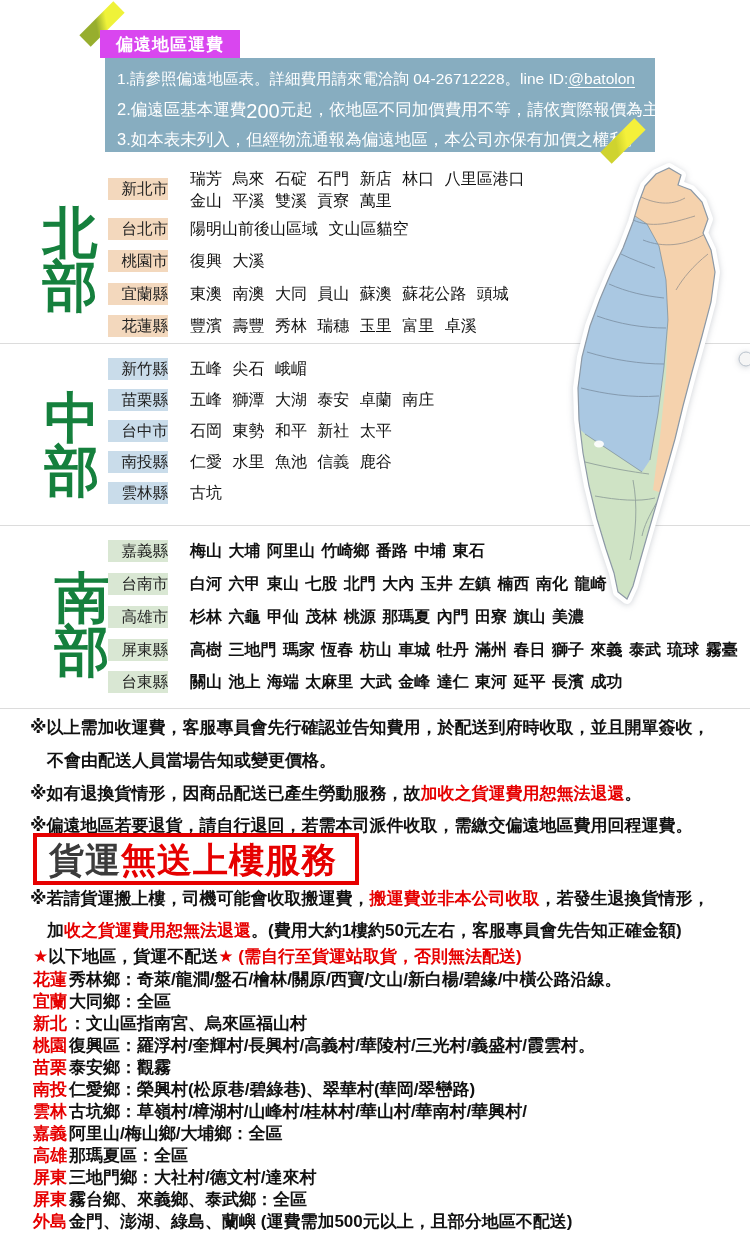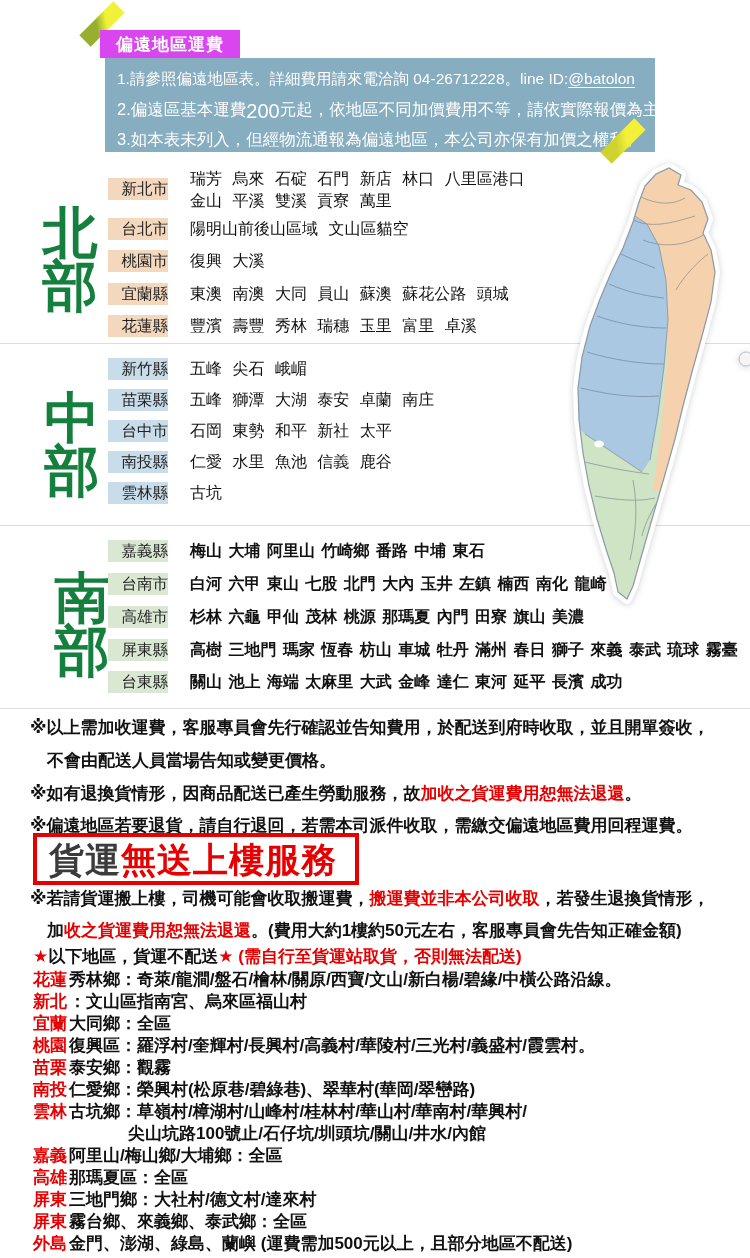--- a/index.html
+++ b/index.html
@@ -202,25 +202,24 @@
 <div class="note" style="top:921px;left:47px">
   <span>加</span><span class="red">收之貨運費用恕無法退還</span><span>。(費用大約1樓約50元左右，客服專員會先告知正確金額)</span>
 </div>
 
 <div class="note" style="top:947px;left:33px">
   <span class="red">★</span><span>以下地區，貨運不配送</span><span class="red">★ </span><span class="red">(需自行至貨運站取貨，否則無法配送)</span>
 </div>
 
 <div id="ndlist">
   <div class="li"><span class="pref">花蓮</span><span>秀林鄉：奇萊/龍澗/盤石/檜林/關原/西寶/文山/新白楊/碧緣/中橫公路沿線。</span></div>
+  <div class="li"><span class="pref">宜蘭</span><span>大同鄉：全區</span></div>
   <div class="li"><span class="pref">新北</span><span>：文山區指南宮、烏來區福山村</span></div>
-  <div class="li"><span class="pref">宜蘭</span><span>大同鄉：全區</span></div>
   <div class="li"><span class="pref">桃園</span><span>復興區：羅浮村/奎輝村/長興村/高義村/華陵村/三光村/義盛村/霞雲村。</span></div>
   <div class="li"><span class="pref">苗栗</span><span>泰安鄉：觀霧</span></div>
   <div class="li"><span class="pref">南投</span><span>仁愛鄉：榮興村(松原巷/碧綠巷)、翠華村(華岡/翠巒路)</span></div>
   <div class="li"><span class="pref">雲林</span><span>古坑鄉：草嶺村/樟湖村/山峰村/桂林村/華山村/華南村/華興村/</span></div>
-  <div class="li cont"><span>尖山坑路100號止/石仔坑/圳頭坑/關山/井水/內館</span></div>
   <div class="li"><span class="pref">嘉義</span><span>阿里山/梅山鄉/大埔鄉：全區</span></div>
   <div class="li"><span class="pref">高雄</span><span>那瑪夏區：全區</span></div>
   <div class="li"><span class="pref">屏東</span><span>三地門鄉：大社村/德文村/達來村</span></div>
   <div class="li"><span class="pref">屏東</span><span>霧台鄉、來義鄉、泰武鄉：全區</span></div>
   <div class="li"><span class="pref">外島</span><span>金門、澎湖、綠島、蘭嶼 (運費需加500元以上，且部分地區不配送)</span></div>
 </div>
 
 </body></html>

